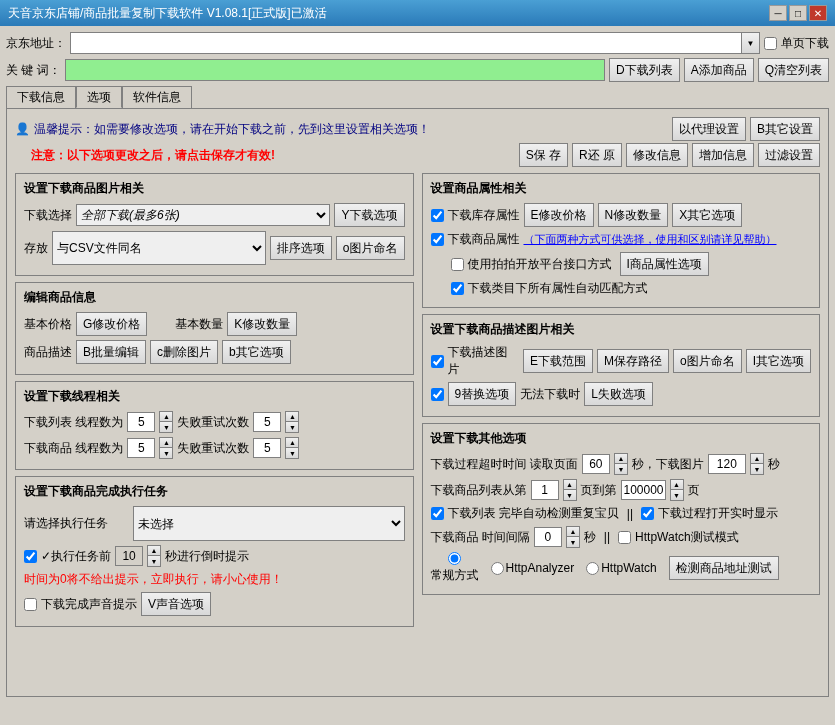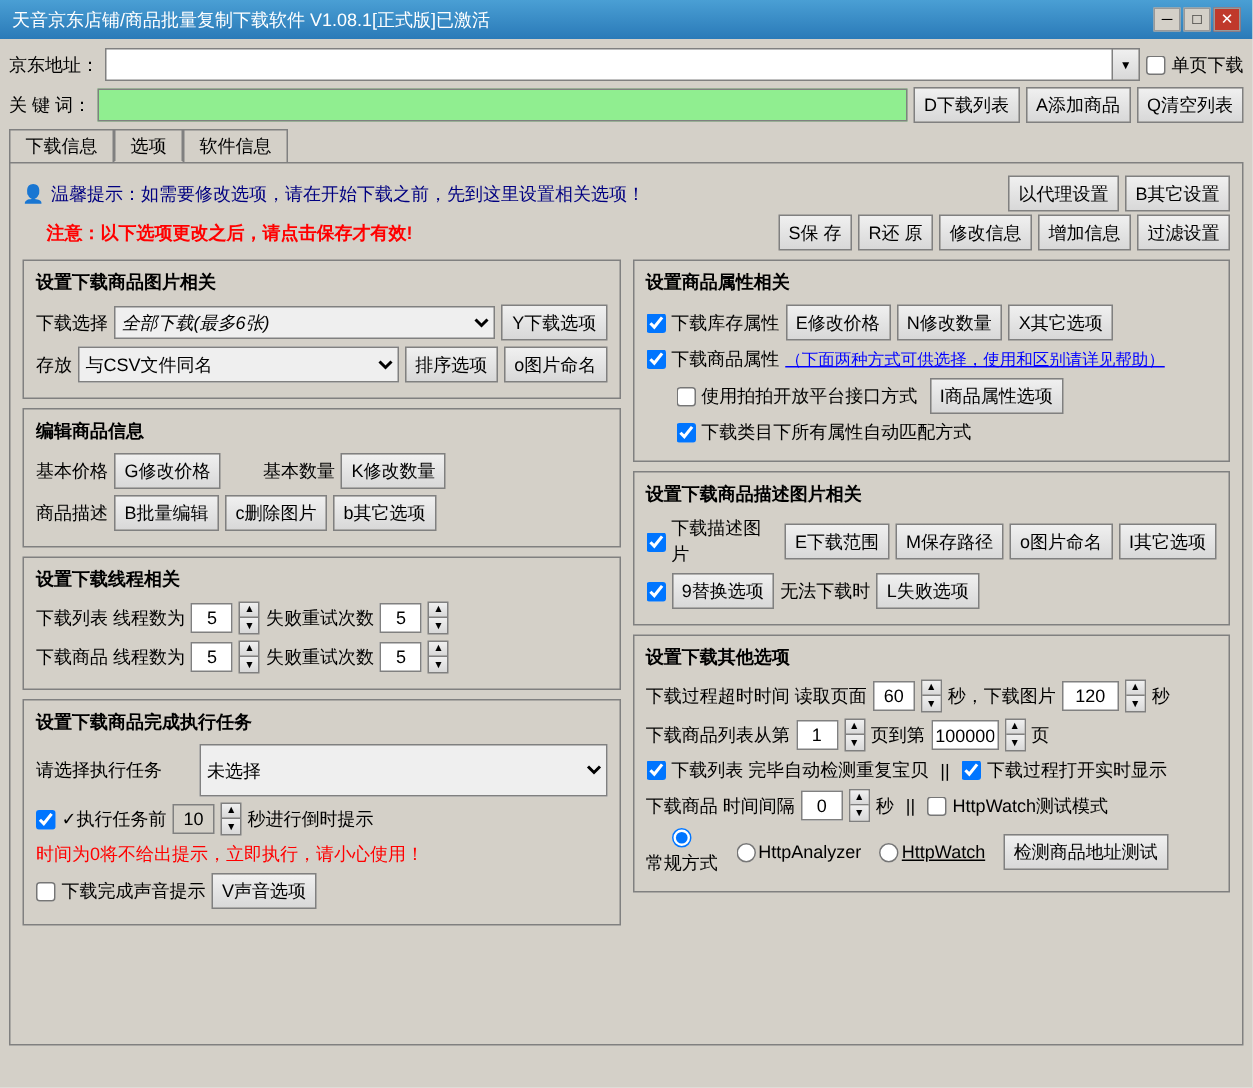--- a/index.html
+++ b/index.html
@@ -193,21 +193,21 @@
             <div class="combo-wrapper" style="flex:1;">
               <select style="flex:1; border:1px solid #808080; height:22px; width:130px;font-style:italic;">
                 <option>全部下载(最多6张)</option>
               </select>
             </div>
             <button class="btn">Y下载选项</button>
           </div>
           <div class="row">
             <span class="label">存放</span>
             <div class="combo-wrapper" style="flex:1;">
-              <select style="flex:1; border:1px solid #808080; height:24px; width:120px;">
+              <select style="flex:1; border:1px solid #808080; height:34px; width:120px;">
                 <option>与CSV文件同名</option>
               </select>
             </div>
             <button class="btn">排序选项</button>
             <button class="btn">o图片命名</button>
           </div>
         </div>
 
         <div class="section-box">
           <div class="section-title">编辑商品信息</div>
@@ -392,21 +392,21 @@
           <div class="row">
             <div style="display:flex; gap:12px; flex:1; align-items:center;">
               <label style="display:flex; align-items:center; gap:2px;flex-direction:column;">
                 <input type="radio" name="mode" checked="" style="">
                 <span>常规方式</span>
               </label>
               <label style="display:flex; align-items:center; gap:2px;">
                 <input type="radio" name="mode" style="">
                 <span>HttpAnalyzer</span>
               </label>
-              <label style="display:flex; align-items:center; gap:2px;text-decoration:underline;">
+              <label style="display:flex; align-items:center; gap:2px;">
                 <input type="radio" name="mode" style="">
                 <span>HttpWatch</span>
               </label>
               <button class="btn">检测商品地址测试</button>
             </div>
           </div>
 
         </div>
 
       </div>

